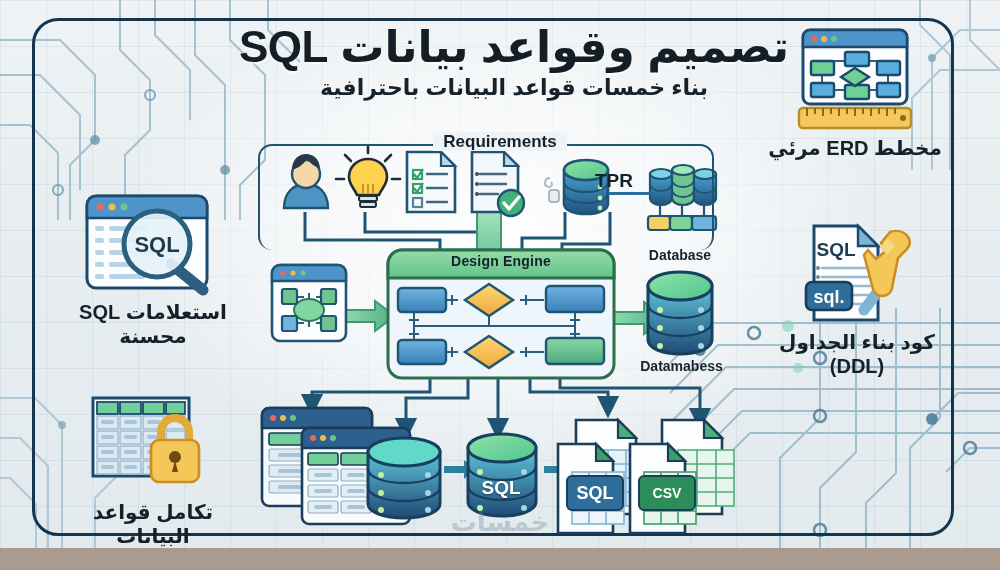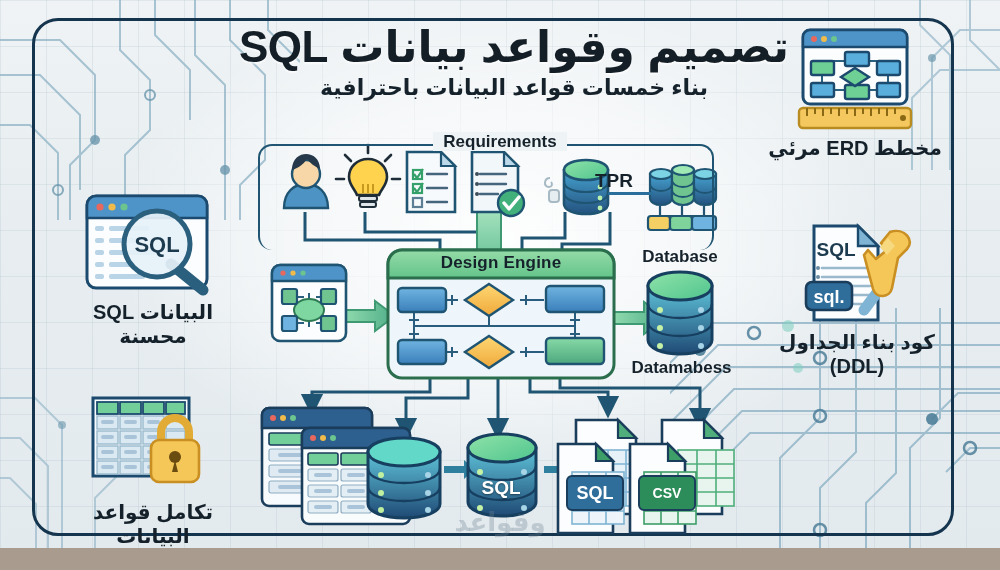--- a/index.html
+++ b/index.html
@@ -76,21 +76,21 @@
   .req-label{
     position:absolute;left:0;right:0;top:132px;text-align:center;
   }
   .req-label span{
     background:#eef3f5;padding:0 10px;font-size:17px;font-weight:700;color:#16222b;
   }
   .de-title{
     font-size:17px;font-weight:800;color:#0f3d25;letter-spacing:.2px;
   }
   .cap{
-    position:absolute;font-size:17px;font-weight:800;color:#16222b;text-align:center;
+    position:absolute;font-size:14px;font-weight:800;color:#16222b;text-align:center;
   }
   .svg-layer{position:absolute;left:0;top:0;width:1000px;height:570px;pointer-events:none;}
 </style>
 </head>
 <body>
 
 <div id="stage">
 
   <div class="grid"></div>
   <div class="glow"></div>
@@ -616,21 +616,21 @@
           <rect x="10" y="70" width="9" height="5" rx="2"></rect>
             <rect x="24" y="70" width="26" height="5" rx="2"></rect>
           <rect x="10" y="82" width="9" height="5" rx="2"></rect>
             <rect x="24" y="82" width="36" height="5" rx="2"></rect>
         </g>
         <line x1="86" y1="72" x2="118" y2="98" stroke="#2b5f7e" stroke-width="11" stroke-linecap="round"></line>
         <circle cx="72" cy="52" r="33" fill="#e6f1f8" fill-opacity=".92" stroke="#2b5f7e" stroke-width="5"></circle>
         <text x="72" y="60" text-anchor="middle" font-family="Liberation Sans, sans-serif" font-size="22" font-weight="800" fill="#1d3b4f">SQL</text>
       </svg>
     </div>
-    <div class="label">البيانات SQL محسنة</div>
+    <div class="label">استعلامات SQL محسنة</div>
   </div>
 
   <div class="feat" style="left:58px;top:392px;">
     <div class="art">
       <svg width="136" height="100" viewBox="0 0 136 100">
         <rect x="8" y="4" width="96" height="78" fill="#f7fbfd" stroke="#1b4a6e" stroke-width="3"></rect>
         <g fill="#72cf9a" stroke="#1b4a6e" stroke-width="1.8">
           <rect x="12" y="8" width="21" height="12"></rect>
             <rect x="35" y="8" width="21" height="12"></rect>
           <rect x="58" y="8" width="21" height="12"></rect>
@@ -731,15 +731,15 @@
         <rect x="14" y="60" width="46" height="28" rx="6" fill="#2f6d9b" stroke="#1b3d5c" stroke-width="2.6"></rect>
         <text x="37" y="81" text-anchor="middle" font-family="Liberation Sans, sans-serif" font-size="18" font-weight="800" fill="#fff">.sql</text>
         <path d="M72 88 L96 56" stroke="#7fb4d4" stroke-width="11" stroke-linecap="round"></path>
         <path d="M98 10 l-9 11 l6 7 l-11 9 l-8 -9 l0 0 l-4 5 l9 34 c3 10 17 9 19 -1 l6 -30 l9 -9 c8 -8 -2 -22 -17 -17 z" fill="#f5c758" stroke="#c98f22" stroke-width="2.6" stroke-linejoin="round"></path>
         <path d="M96 16 l-8 9 l7 8 l8 -9 z" fill="#f7d97f"></path>
       </svg>
     </div>
     <div class="label">كود بناء الجداول (DDL)</div>
   </div>
 
-  <div class="watermark">وقواعد</div>
+  <div class="watermark">خمسات</div>
   <div class="bottombar"></div>
 </div>
 
 </body></html>

